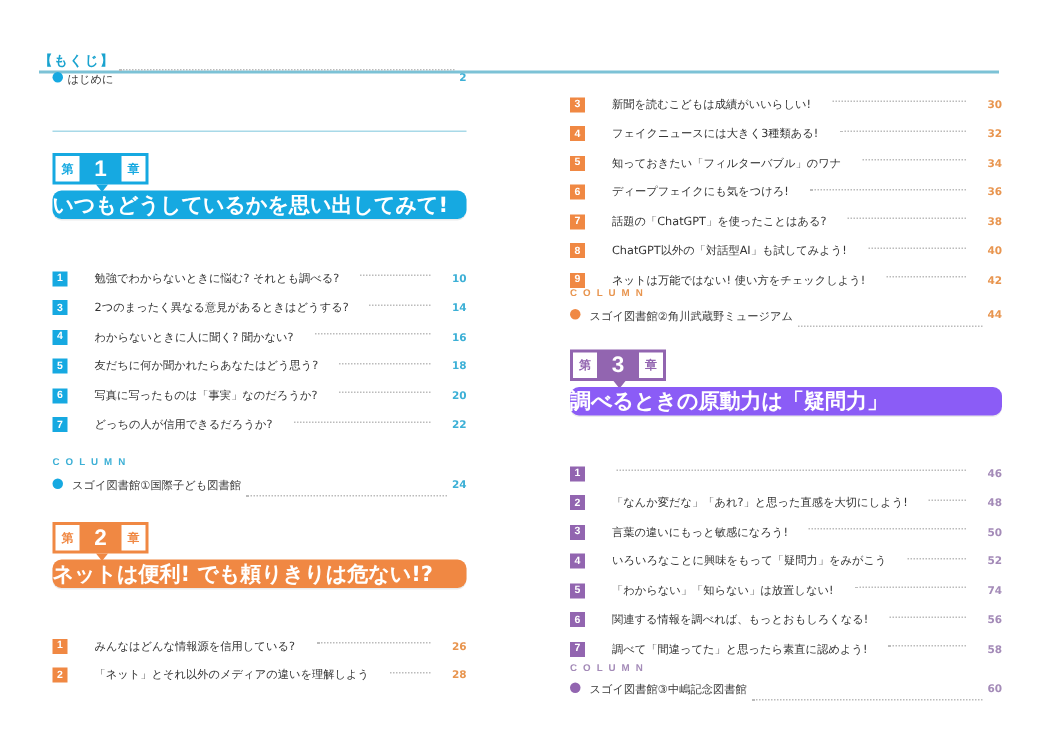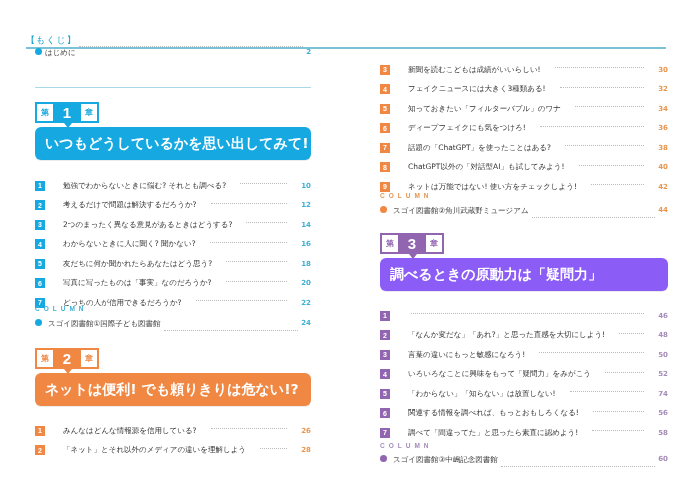--- a/index.html
+++ b/index.html
@@ -1,34 +1,34 @@
 <!DOCTYPE html>
 <html><head>
 <meta charset="utf-8">
 <style>
   * { box-sizing: border-box; margin: 0; padding: 0; }
   html, body { width: 700px; height: 497px; background: #ffffff; overflow: hidden; }
   body { font-family: "DejaVu Sans", "Liberation Sans", sans-serif; color: #3a3a3a; position: relative; }
 
-  .toc-header { position: absolute; left: 26px; top: 34px; font-size: 9px; font-weight: normal; color: #1aa3cf; letter-spacing: 1px; }
+  .toc-header { position: absolute; left: 26px; top: 34px; font-size: 9px; font-weight: bold; color: #1aa3cf; letter-spacing: 1px; }
   .header-rule { position: absolute; left: 26px; top: 47px; width: 640px; height: 1.5px; background: #7cc2d6; }
 
   .intro-row { position: absolute; left: 35px; top: 48px; width: 276px; height: 14px; display: flex; align-items: flex-start; font-size: 7.5px; }
   .intro-rule { position: absolute; left: 35px; top: 87px; width: 276px; height: 1px; background: #a8d9e8; }
 
   .dot { width: 7px; height: 7px; border-radius: 50%; flex: none; margin-right: 3px; }
   .leader { flex: 1; border-bottom: 1px dotted #bbb; margin: 0 3px; transform: translateY(-2px); }
   .page { font-size: 7px; font-weight: bold; flex: none; }
 
   .chapter { position: absolute; }
   .chapter-tag { display: flex; gap: 0; height: 21px; padding: 2px; width: 64px; }
   .chapter-tag .tag-kanji { width: 16px; height: 17px; background: #fff; display: flex; align-items: center; justify-content: center; font-size: 8px; font-weight: bold; }
   .chapter-tag .tag-num { flex: 1; display: flex; align-items: center; justify-content: center; color: #fff; font-size: 15px; font-weight: bold; font-family: "Liberation Sans", sans-serif; }
   .chapter-pointer { width: 0; height: 0; border-left: 4px solid transparent; border-right: 4px solid transparent; border-top: 5px solid; margin-left: 29px; }
-  .chapter-banner { height: 33px; border-radius: 6px; display: flex; align-items: center; padding-left: 10px; color: #fff; font-size: 14px; font-weight: bold; margin-top: -1px; box-shadow: 0 1px 0 rgba(0,0,0,0.08); }
+  .chapter-banner { height: 19px; border-radius: 6px; display: flex; align-items: center; color: #fff; font-size: 14px; font-weight: bold; margin-top: -1px; box-shadow: 0 1px 0 rgba(0,0,0,0.08); }
 
   .items { position: absolute; }
   .item { display: flex; align-items: center; height: 19.5px; font-size: 7.5px; color: #333; gap: 11px; }
   .num-badge { width: 10px; height: 10px; flex: none; color: #fff; font-size: 7px; font-weight: bold; display: flex; align-items: center; justify-content: center; margin-right: 7px; font-family: "Liberation Sans", sans-serif; }
   .item-text { flex: none; white-space: nowrap; }
 
   .column-label { position: absolute; font-size: 6.5px; font-weight: bold; letter-spacing: 4px; font-family: "Liberation Sans", sans-serif; }
   .column-row { position: absolute; display: flex; height: 14px; font-size: 7.5px; }
 </style>
 </head>
@@ -56,26 +56,20 @@
 </div>
 
 <div class="items" style="left:35px; top:176px; width:276px;">
   <div class="item">
       <span class="num-badge" style="background:#16a9e1">1</span>
       <span class="item-text">勉強でわからないときに悩む? それとも調べる?</span>
       <span class="leader"></span>
       <span class="page" style="color:#3db0d6">10</span>
     </div>
   <div class="item">
-      <span class="num-badge" style="background:#16a9e1">2</span>
-      <span class="item-text">考えるだけで問題は解決するだろうか?</span>
-      <span class="leader"></span>
-      <span class="page" style="color:#3db0d6">12</span>
-    </div>
-  <div class="item">
       <span class="num-badge" style="background:#16a9e1">3</span>
       <span class="item-text">2つのまったく異なる意見があるときはどうする?</span>
       <span class="leader"></span>
       <span class="page" style="color:#3db0d6">14</span>
     </div>
   <div class="item">
       <span class="num-badge" style="background:#16a9e1">4</span>
       <span class="item-text">わからないときに人に聞く? 聞かない?</span>
       <span class="leader"></span>
       <span class="page" style="color:#3db0d6">16</span>

